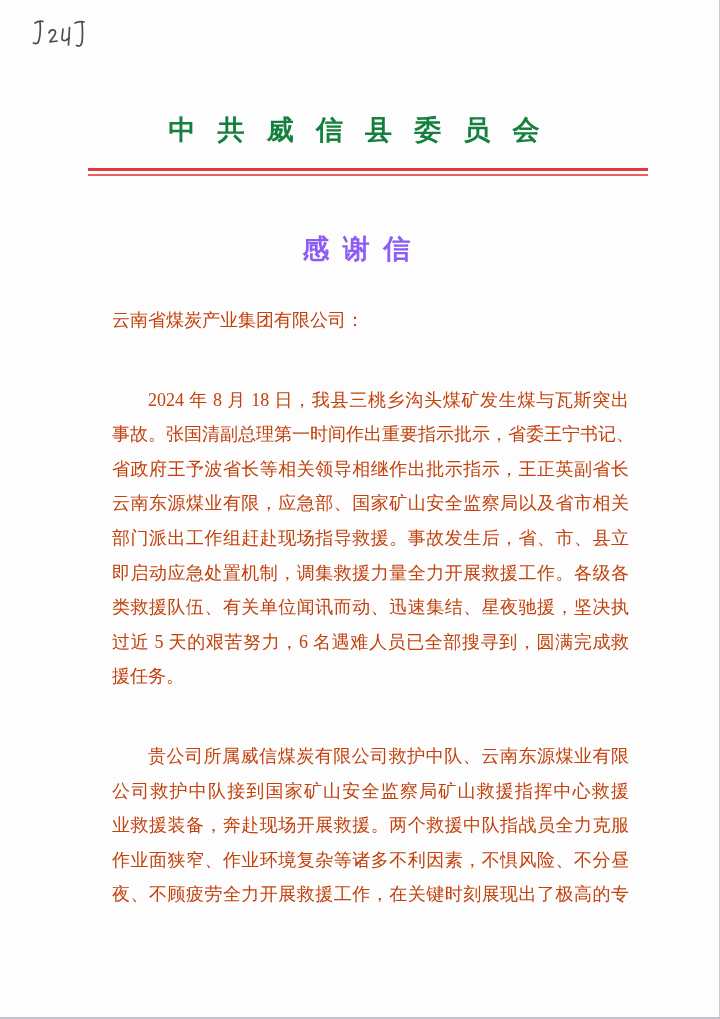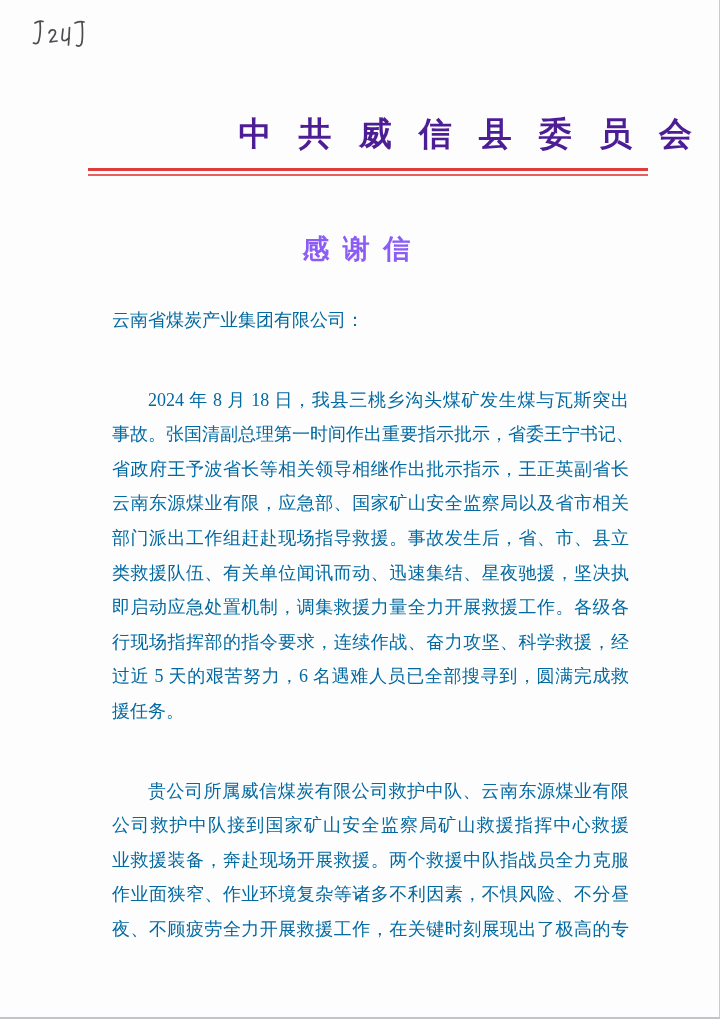--- a/index.html
+++ b/index.html
@@ -31,24 +31,24 @@
     stroke-linecap: round;
     stroke-linejoin: round;
   }
 
   
   .org-title {
     position: absolute;
     top: 112px;
     left: 0;
     width: 100%;
-    text-align: right;
-    font-size: 33px;
+    text-align: center;
+    font-size: 27px;
     font-weight: 600;
-    color: #4c1d95;
+    color: #15803d;
     letter-spacing: 0.82em;
     margin-right: -0.82em;
     text-indent: 0.41em;
     white-space: nowrap;
   }
   .red-rule {
     position: absolute;
     top: 168px;
     left: 88px;
     width: 560px;
@@ -73,21 +73,21 @@
     text-indent: 0.25em;
     white-space: nowrap;
   }
 
   
   .letter-body {
     position: absolute;
     top: 303px;
     left: 112px;
     width: 517px;
-    color: #0369a1;
+    color: #c2410c;
     font-size: 18px;
   }
   .line {
     line-height: 34.6px;
     height: 34.6px;
     white-space: nowrap;
     overflow: hidden;
     text-align: justify;
     text-align-last: justify;
   }
@@ -120,23 +120,22 @@
 
   <div class="doc-title">感谢信</div>
 
   <div class="letter-body">
     <div class="line plain">云南省煤炭产业集团有限公司：</div>
     <div class="line indent">2024 年 8 月 18 日，我县三桃乡沟头煤矿发生煤与瓦斯突出</div>
     <div class="line">事故。张国清副总理第一时间作出重要指示批示，省委王宁书记、</div>
     <div class="line">省政府王予波省长等相关领导相继作出批示指示，王正英副省长</div>
     <div class="line">云南东源煤业有限，应急部、国家矿山安全监察局以及省市相关</div>
     <div class="line">部门派出工作组赶赴现场指导救援。事故发生后，省、市、县立</div>
+    <div class="line">即启动应急处置机制，调集救援力量全力开展救援工作。各级各</div>
     <div class="line">类救援队伍、有关单位闻讯而动、迅速集结、星夜驰援，坚决执</div>
-    <div class="line">即启动应急处置机制，调集救援力量全力开展救援工作。各级各</div>
-    <div class="line">行现场指挥部的指令要求，连续作战、奋力攻坚、科学救援，经</div>
     <div class="line">过近 5 天的艰苦努力，6 名遇难人员已全部搜寻到，圆满完成救</div>
     <div class="line plain">援任务。</div>
     <div class="line indent">贵公司所属威信煤炭有限公司救护中队、云南东源煤业有限</div>
     <div class="line">公司救护中队接到国家矿山安全监察局矿山救援指挥中心救援</div>
     <div class="line">业救援装备，奔赴现场开展救援。两个救援中队指战员全力克服</div>
     <div class="line">作业面狭窄、作业环境复杂等诸多不利因素，不惧风险、不分昼</div>
     <div class="line">夜、不顾疲劳全力开展救援工作，在关键时刻展现出了极高的专</div>
   </div>
 
 </div>

